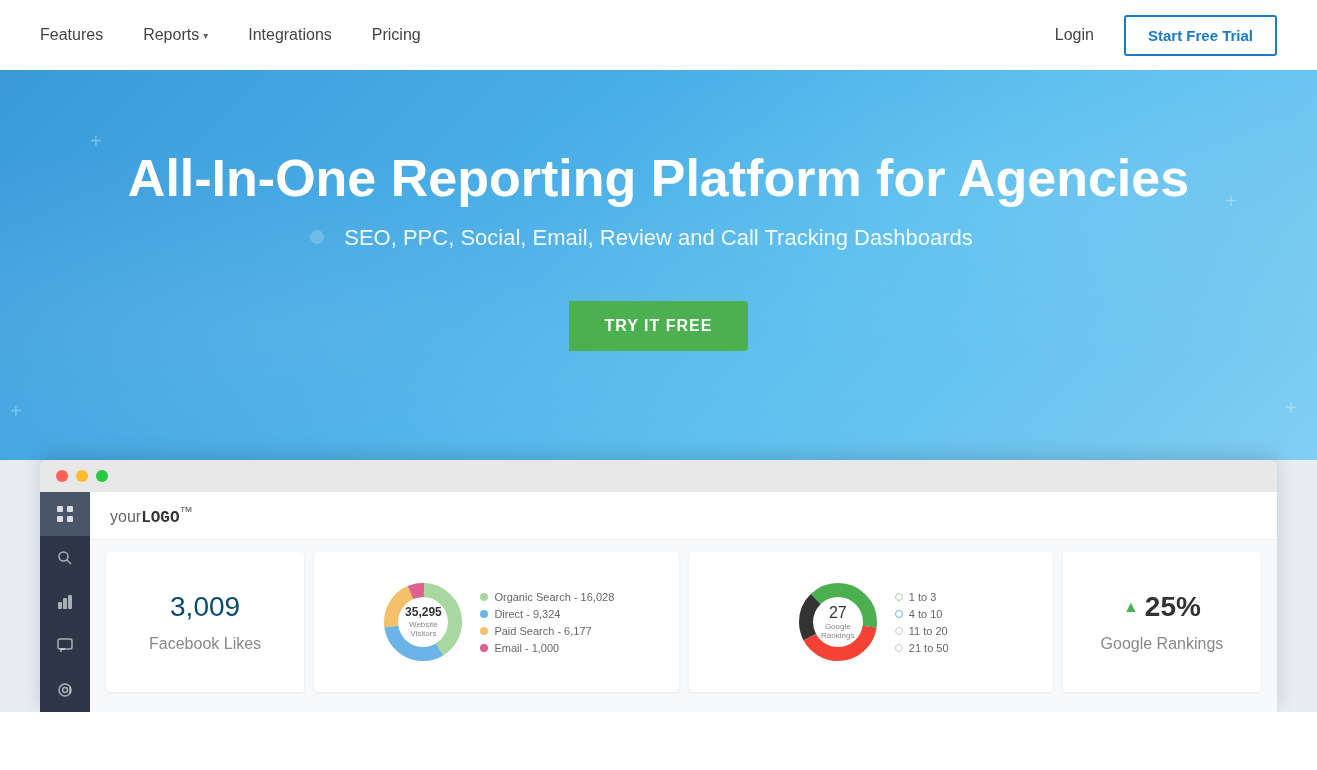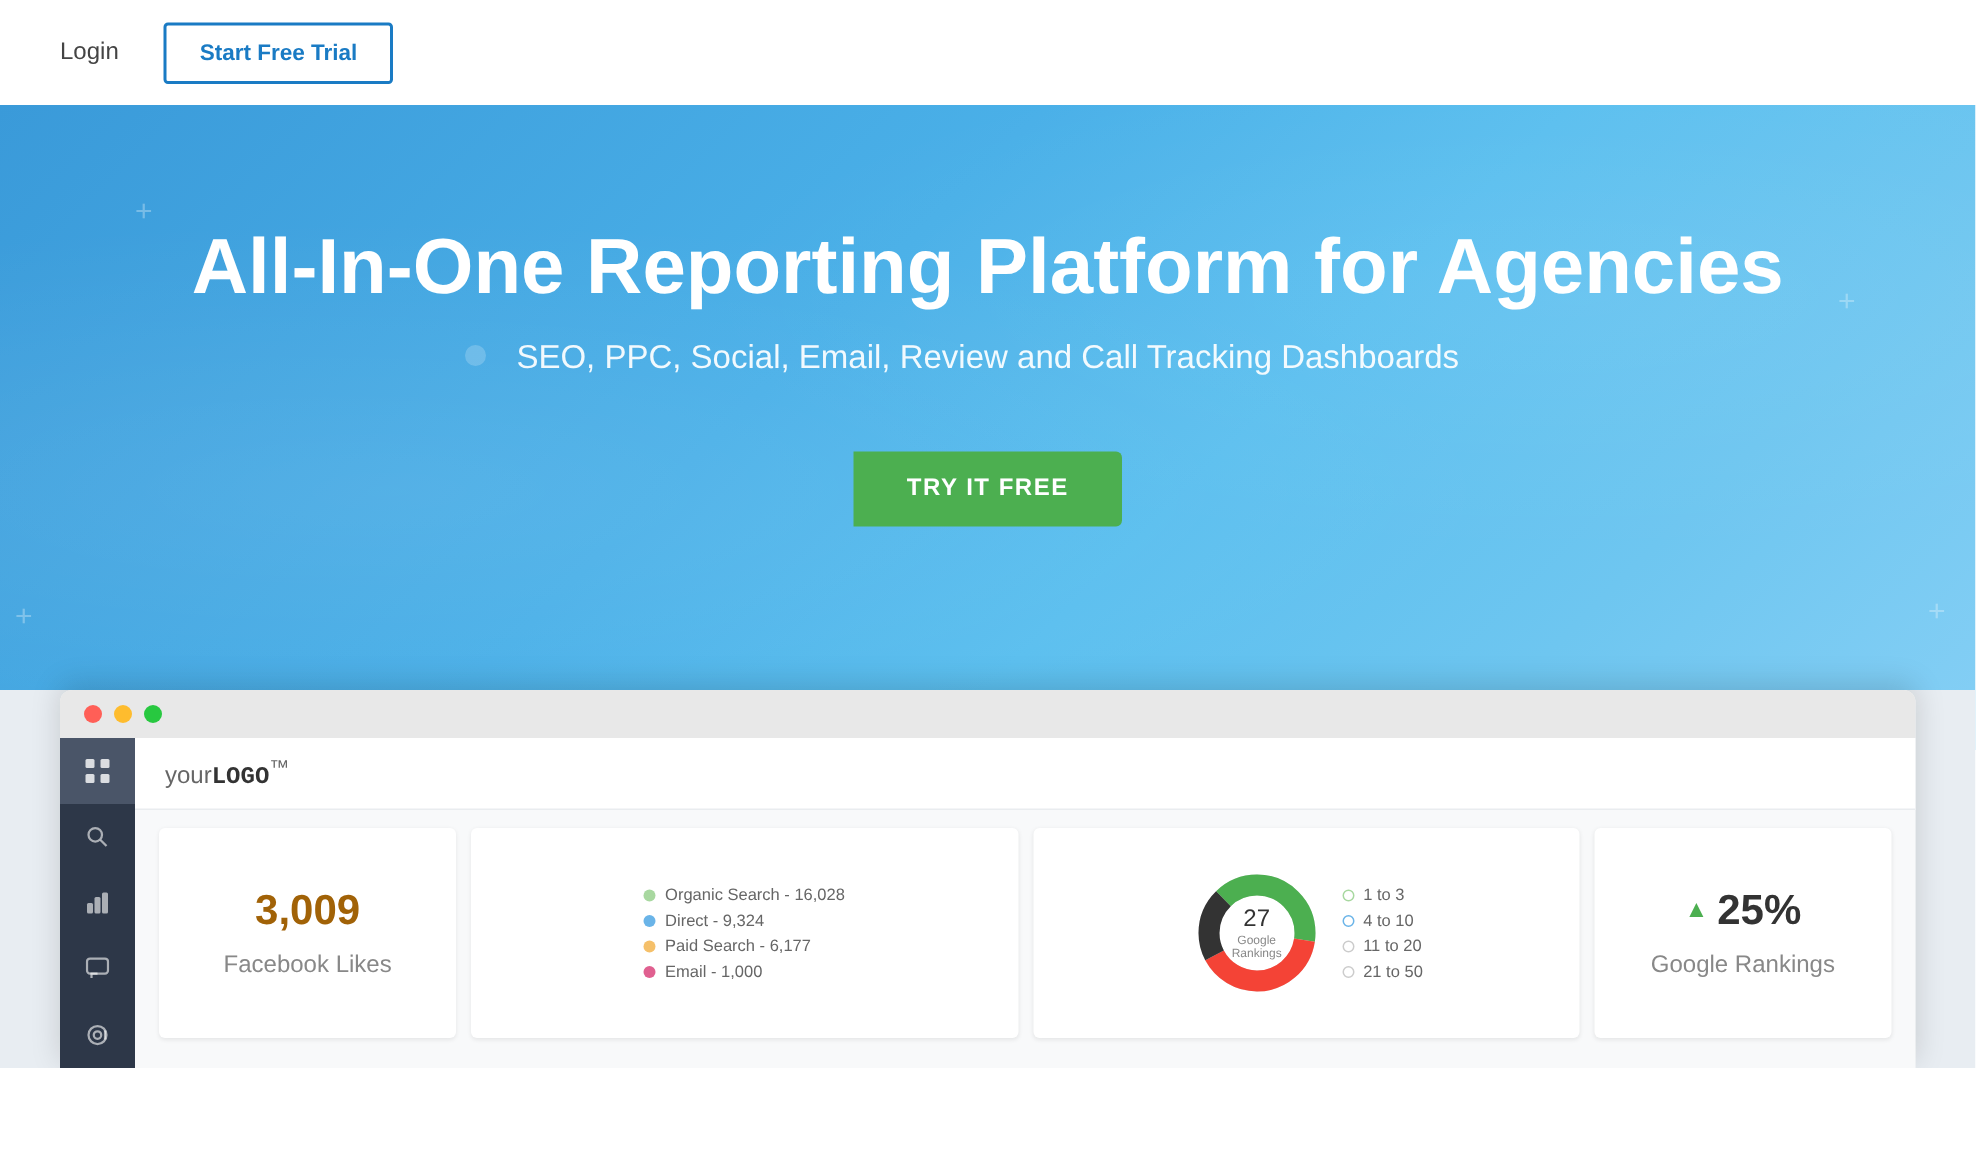--- a/index.html
+++ b/index.html
@@ -224,22 +224,22 @@
       flex: 1;
       min-height: 140px;
       display: flex;
       flex-direction: column;
       align-items: center;
       justify-content: center;
       box-shadow: 0 1px 3px rgba(0,0,0,0.08);
     }
     .dash-card-number {
       font-size: 28px;
-      font-weight: 700;
-      color: #a16207;
+      font-weight: 400;
+      color: #0c4a6e;
     }
     .dash-card-label {
       font-size: 16px;
       color: #888;
       margin-top: 12px;
       text-align: center;
     }
 
     
     .donut-container {
@@ -292,20 +292,29 @@
       font-size: 28px;
       font-weight: 700;
       color: #333;
     }
     .up-arrow { color: #4caf50; font-size: 16px; }
   </style>
 </head>
 <body>
 
 <nav class="navbar">
+  <div class="navbar-links">
+    <a href="#" class="nav-link">Features</a>
+    <a href="#" class="nav-link reports-link">
+      <span>Reports</span>
+      <span class="chevron">▾</span>
+    </a>
+    <a href="#" class="nav-link">Integrations</a>
+    <a href="#" class="nav-link">Pricing</a>
+  </div>
   <div class="navbar-right">
     <a href="#" class="login-link">Login</a>
     <button class="start-trial-btn">Start Free Trial</button>
   </div>
 </nav>
 
 <section class="hero">
   <div class="hero-decorations">
     <span class="plus" style="top:60px;left:90px;">+</span>
     <span class="plus" style="top:330px;left:10px;">+</span>
@@ -378,20 +387,38 @@
 
         <div class="dashboard-cards">
 
           <div class="dash-card">
             <div class="dash-card-number">3,009</div>
             <div class="dash-card-label">Facebook Likes</div>
           </div>
 
           <div class="dash-card" style="flex:2;">
             <div class="donut-container">
+              <div style="position:relative;width:90px;height:90px;">
+                <svg width="90" height="90" viewBox="0 0 90 90">
+
+                  <circle cx="45" cy="45" r="32" fill="none" stroke="#e0e0e0" stroke-width="14"></circle>
+
+                  <circle cx="45" cy="45" r="32" fill="none" stroke="#a8d8a0" stroke-width="14" stroke-dasharray="108 93" stroke-dashoffset="25" transform="rotate(-90 45 45)"></circle>
+
+                  <circle cx="45" cy="45" r="32" fill="none" stroke="#6ab4e8" stroke-width="14" stroke-dasharray="63 138" stroke-dashoffset="-83" transform="rotate(-90 45 45)"></circle>
+
+                  <circle cx="45" cy="45" r="32" fill="none" stroke="#f5c06a" stroke-width="14" stroke-dasharray="42 159" stroke-dashoffset="-146" transform="rotate(-90 45 45)"></circle>
+
+                  <circle cx="45" cy="45" r="32" fill="none" stroke="#e06090" stroke-width="14" stroke-dasharray="14 187" stroke-dashoffset="-188" transform="rotate(-90 45 45)"></circle>
+                </svg>
+                <div style="position:absolute;top:50%;left:50%;transform:translate(-50%,-50%);text-align:center;">
+                  <div style="font-size:12px;font-weight:700;color:#333;line-height:1.1;">35,295</div>
+                  <div style="font-size:8px;color:#888;">Website Visitors</div>
+                </div>
+              </div>
               <div class="donut-legend">
                 <div class="legend-item">
                   <div class="legend-dot" style="background:#a8d8a0;"></div>
                   <span>Organic Search - 16,028</span>
                 </div>
                 <div class="legend-item">
                   <div class="legend-dot" style="background:#6ab4e8;"></div>
                   <span>Direct - 9,324</span>
                 </div>
                 <div class="legend-item">

